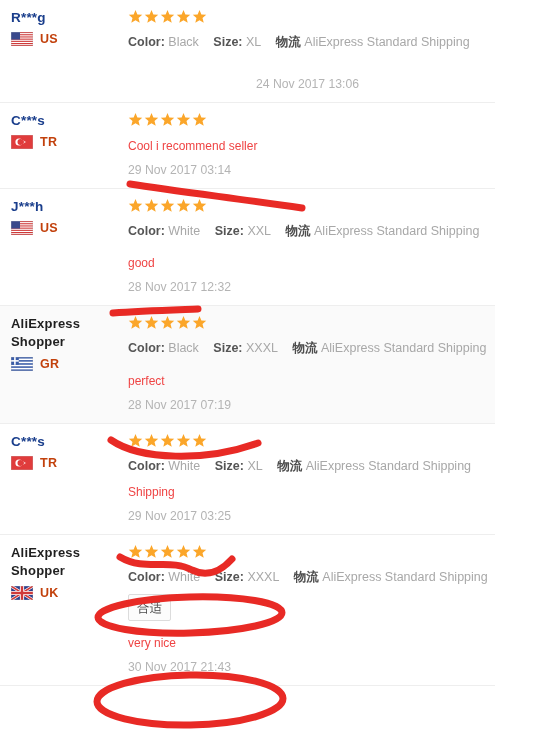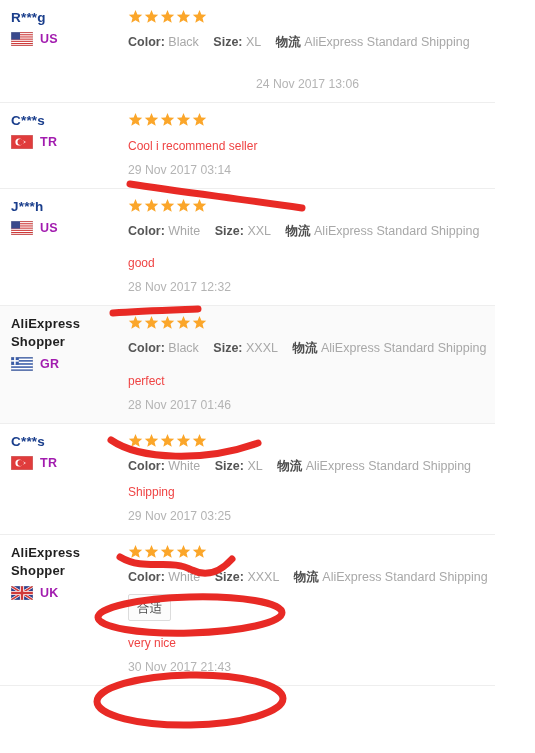--- a/index.html
+++ b/index.html
@@ -57,21 +57,21 @@
     width: 22px;
     height: 14px;
     flex: 0 0 22px;
     position: relative;
     overflow: hidden;
     display: inline-block;
     vertical-align: middle;
   }
   .ccode {
     margin-left: 7px;
-    color: #a21caf;
+    color: #c2410c;
     font-size: 12.5px;
     font-weight: bold;
     letter-spacing: .3px;
   }
 
   .stars {
     line-height: 14px;
     height: 16px;
     letter-spacing: 1px;
     font-size: 15px;
@@ -314,21 +314,21 @@
       </div>
       <div class="attrs">
         <span class="k">Color:</span>
         <span>Black</span><span class="gap"></span>
         <span class="k">Size:</span>
         <span>XXXL</span><span class="gap"></span>
         <span class="cn">物流</span>
         <span>AliExpress Standard Shipping</span>
       </div>
       <div class="comment" style="margin-top:17px;">perfect</div>
-      <div class="date">28 Nov 2017 01:46</div>
+      <div class="date">28 Nov 2017 07:19</div>
     </div>
   </div>
 
   <div class="review">
     <div class="col-user">
       <div class="uname">C***s</div>
       <div class="countryline">
         <span class="flag">
           <svg width="22" height="14" viewBox="0 0 22 14">
             <rect width="22" height="14" fill="#e03c3c"></rect>

